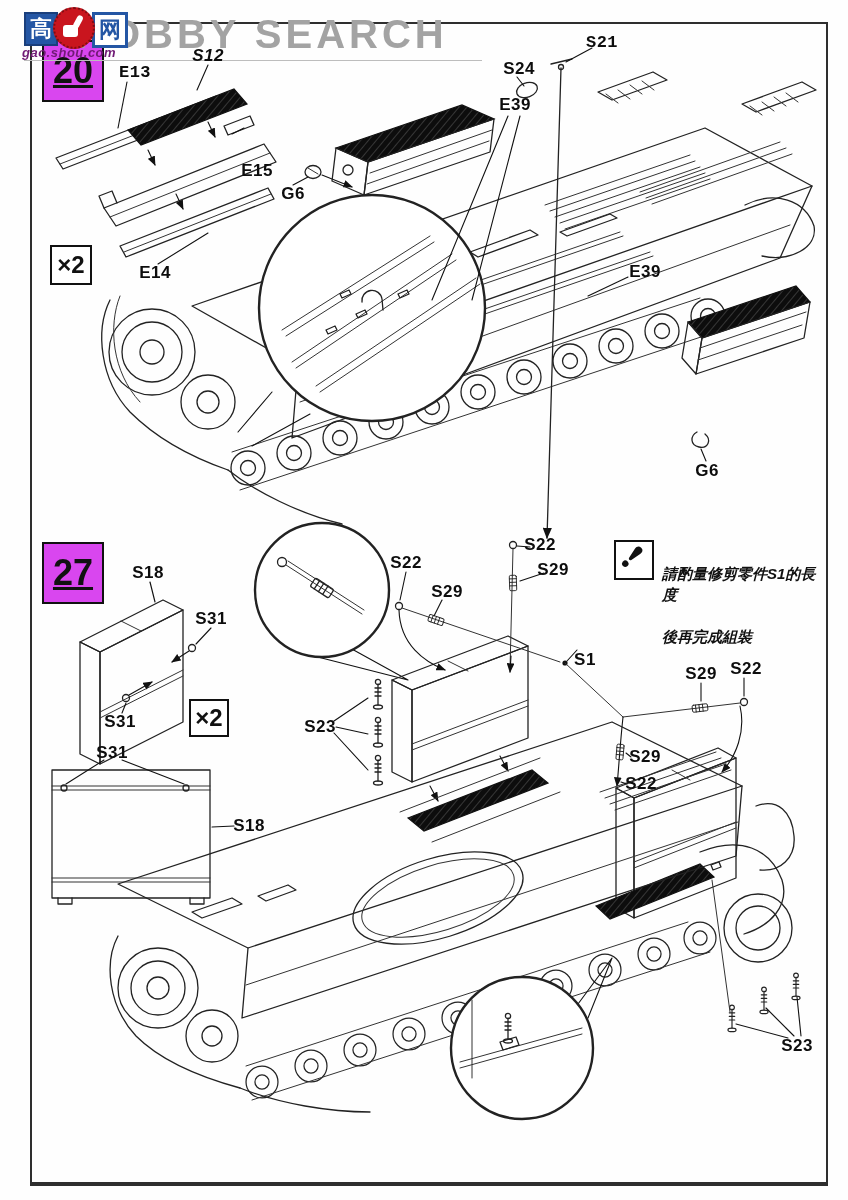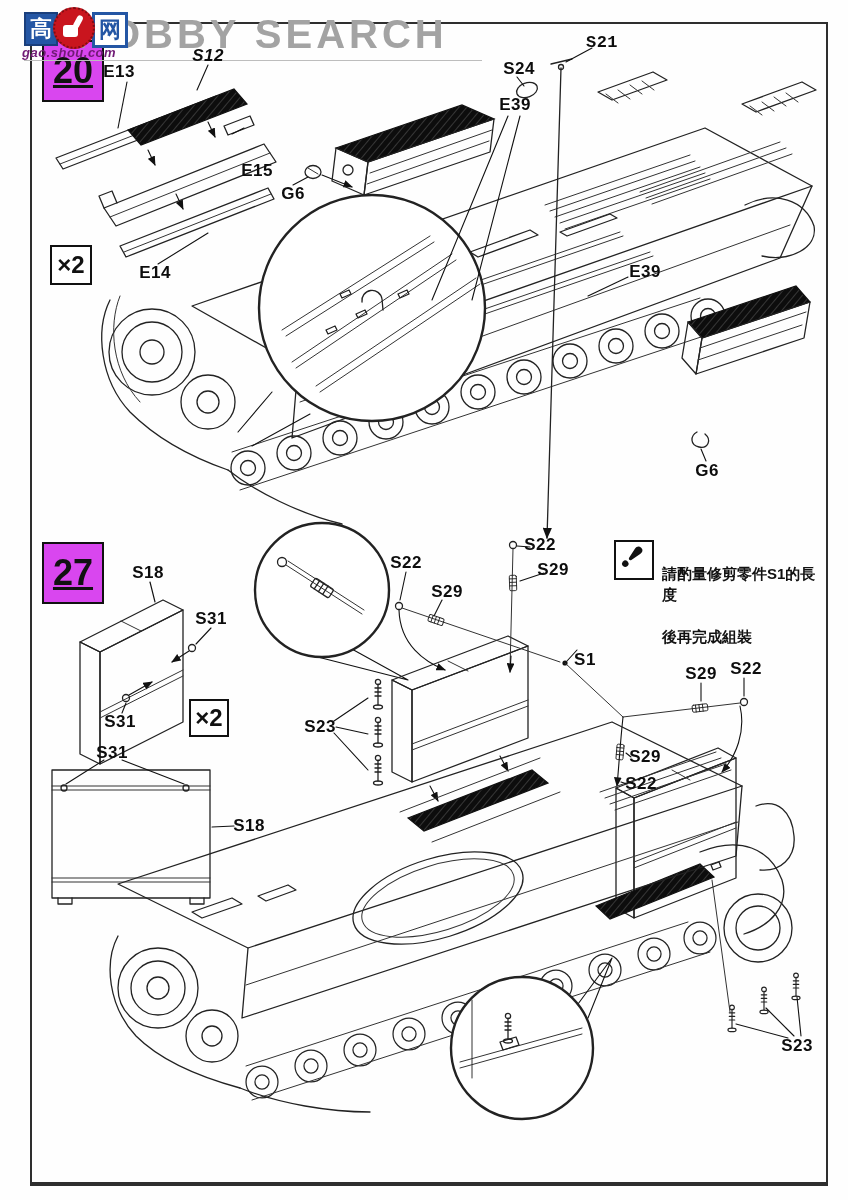--- a/index.html
+++ b/index.html
@@ -30,21 +30,21 @@
   #step21-box{left:42px;top:542px;}
   .mult-box{position:absolute;border:2px solid #111;background:#fff;display:flex;align-items:center;
             justify-content:center;font-size:24px;font-weight:bold;z-index:4;}
   #mult20{left:50px;top:245px;width:38px;height:36px;}
   #mult21{left:189px;top:699px;width:36px;height:34px;}
   
   #note{position:absolute;left:614px;top:540px;width:216px;display:flex;gap:8px;z-index:4;}
   #note-icon{flex:0 0 36px;width:36px;height:36px;border:2.5px solid #111;background:#fff;position:relative;}
   #note-text{font-size:14.5px;line-height:1.24;}
   #note-en{letter-spacing:0.2px;}
-  #note-zh{font-weight:bold;font-size:15px;line-height:1.4;white-space:pre-line;margin-top:2px;}
+  #note-zh{font-weight:bold;font-size:15px;line-height:1.4;white-space:pre-line;margin-top:2px;font-style:italic;}
   
   .part-label{position:absolute;transform:translate(-50%,-50%);font-size:17px;font-weight:bold;
               color:#0d0d0d;white-space:nowrap;letter-spacing:0.5px;z-index:5;}
   
   #art{position:absolute;left:0;top:0;z-index:2;}
   .ln{fill:none;stroke:#222;stroke-width:1.3;stroke-linecap:round;stroke-linejoin:round;}
   .thin{fill:none;stroke:#333;stroke-width:1;stroke-linecap:round;}
   .lead{fill:none;stroke:#111;stroke-width:1.1;stroke-linecap:round;}
   .meshf{fill:url(#mesh);stroke:#111;stroke-width:1.2;}
   .wfill{fill:#fff;stroke:#222;stroke-width:2.4;}
@@ -371,21 +371,21 @@
         <line class="lead" x1="631" y1="757" x2="626" y2="753"></line>
         <line class="lead" x1="627" y1="784" x2="621" y2="782"></line>
         <line class="lead" x1="788" y1="1038" x2="736" y2="1024"></line>
         <line class="lead" x1="794" y1="1036" x2="766" y2="1008"></line>
         <line class="lead" x1="801" y1="1036" x2="797" y2="997"></line>
       </g>
     </g>
   </svg>
 
   <div id="labels">
-      <div class="part-label" style="left: 119px; top: 72px;">E13</div>
+      <div class="part-label" style="left: 135px; top: 72px; font-family: Liberation Mono, monospace;">E13</div>
       <div class="part-label" style="left: 208px; top: 56px; font-style: italic;">S12</div>
       <div class="part-label" style="left: 257px; top: 125px; margin-top: 46px;">E15</div>
       <div class="part-label" style="left: 293px; top: 194px;">G6</div>
       <div class="part-label" style="left: 155px; top: 273px;">E14</div>
       <div class="part-label" style="left: 602px; top: 42px; font-family: Liberation Mono, monospace;">S21</div>
       <div class="part-label" style="left: 519px; top: 69px;">S24</div>
       <div class="part-label" style="left: 515px; top: 105px;">E39</div>
       <div class="part-label" style="left: 645px; top: 272px;">E39</div>
       <div class="part-label" style="left: 707px; top: 471px;">G6</div>
       <div class="part-label" style="left: 148px; top: 573px;">S18</div>

